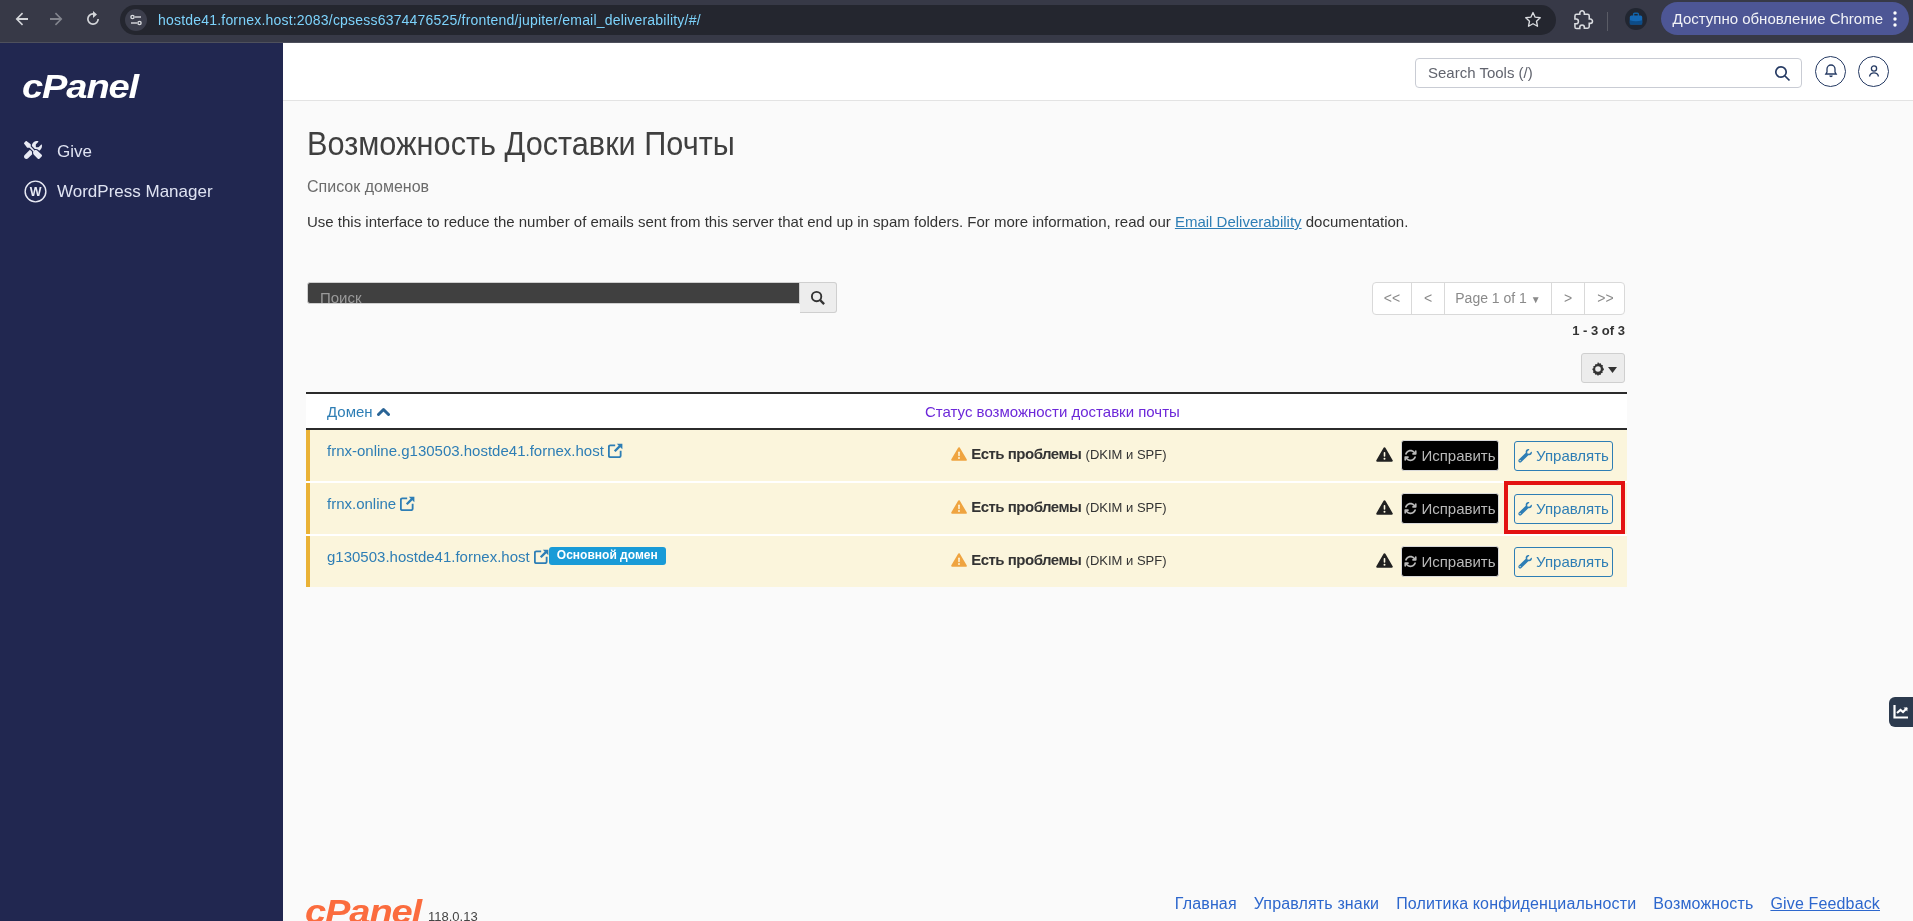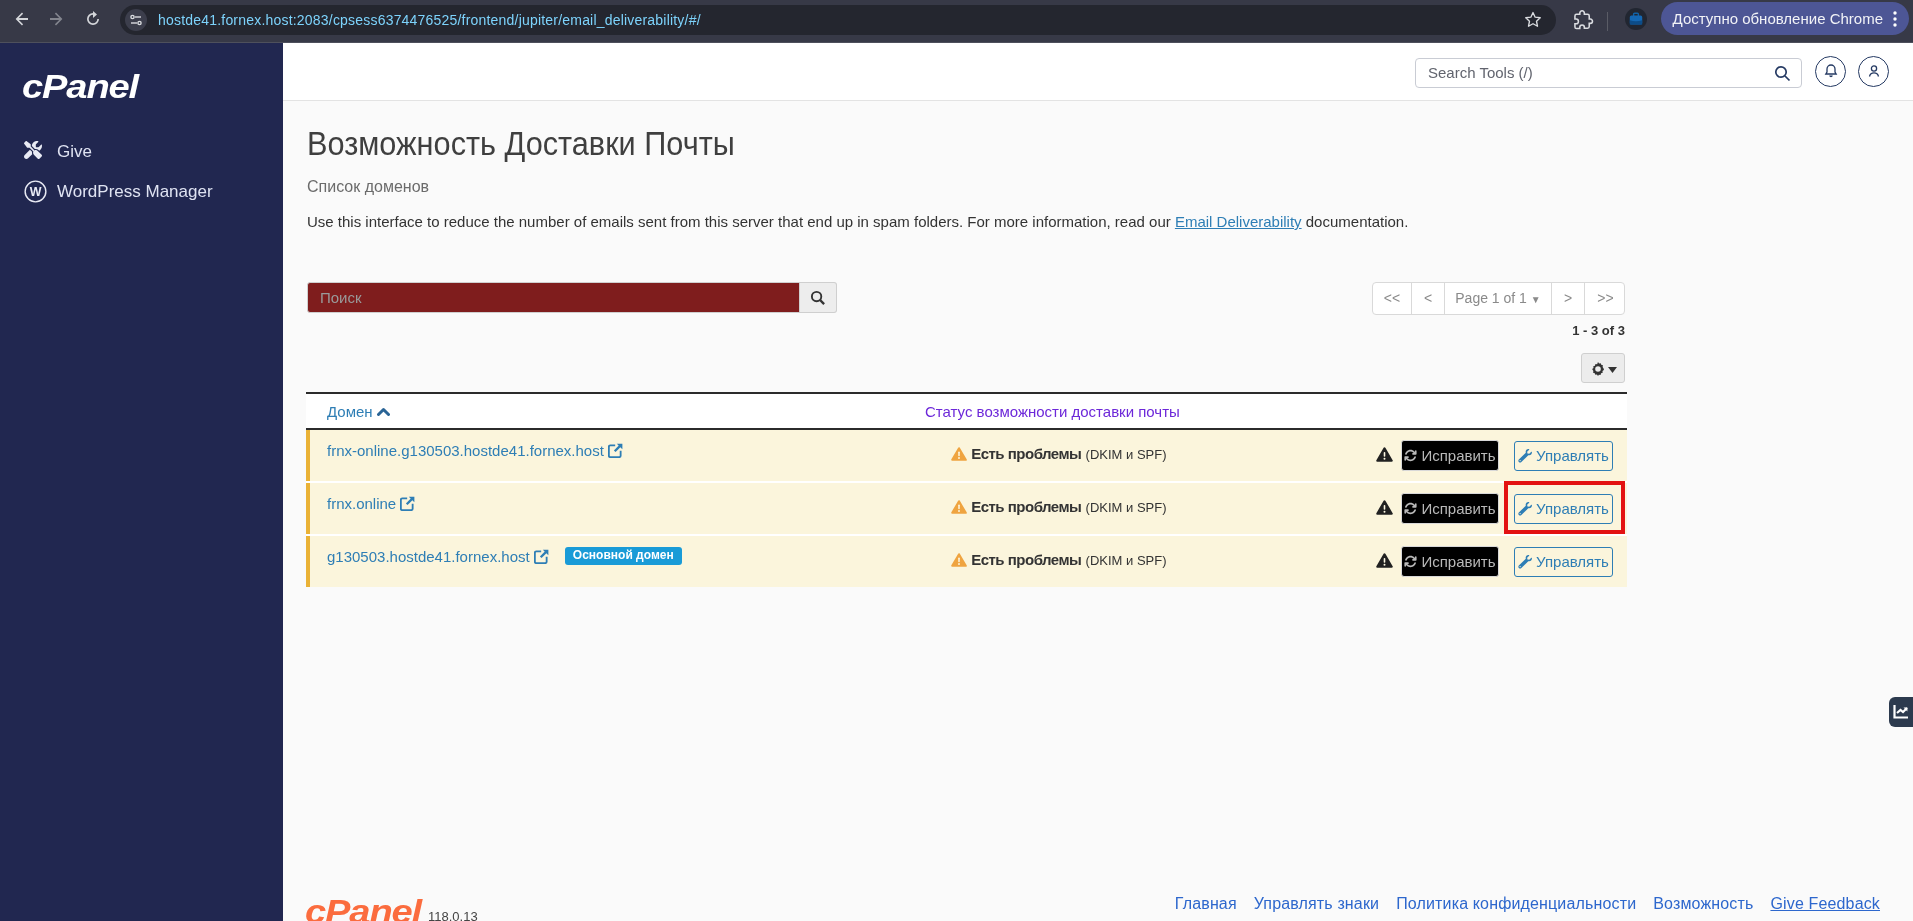--- a/index.html
+++ b/index.html
@@ -27,21 +27,21 @@
   .hcircle { position:absolute; top:13px; width:31px; height:31px; border-radius:50%; border:1px solid #253a63; background:#fff; }
 
   
   #main { position:absolute; left:283px; top:101px; width:1630px; height:820px; background:#fafafa; }
   h1 { position:absolute; left:24px; top:24px; font-size:33px; font-weight:400; color:#3f3f3f; transform:scaleX(0.93); transform-origin:0 0; white-space:nowrap; }
   #subtitle { position:absolute; left:24px; top:69px; font-size:16px; color:#6b6b6b;margin-top:8px; }
   #desc { position:absolute; left:24px; top:112px; font-size:15px; color:#333; }
   #desc a { color:#2e7eb5; text-decoration:underline; }
 
   #searchbox { position:absolute; left:24px; top:181px; width:531px; height:31px; }
-  #searchinput { position:absolute; left:0; top:0; width:493px; height:31px; border:1px solid #cfcfcf; border-radius:3px 0 0 3px; background:#7f1d1d; }
+  #searchinput { position:absolute; left:0; top:0; width:493px; height:22px; border:1px solid #cfcfcf; border-radius:3px 0 0 3px; background:#404040; }
   #searchinput span { position:absolute; left:12px; top:6px; font-size:15px; color:#9a9a9a; }
   #searchbtn { position:absolute; left:493px; top:0; width:37px; height:31px; background:#ededed; border:1px solid #cfcfcf; border-left:none; border-radius:0 3px 3px 0; }
 
   #pager { position:absolute; left:1089px; top:181px; width:253px; height:33px; background:#fff; border:1px solid #d9d9d9; border-radius:4px; color:#8a8a8a; font-size:14px; }
   .pseg { position:absolute; top:0; height:31px; border-right:1px solid #d9d9d9; text-align:center; line-height:31px; }
   #counts { position:absolute; left:1089px; top:222px; width:253px; text-align:right; font-size:13px; font-weight:700; color:#333; }
   #gearbtn { position:absolute; left:1298px; top:252px; width:44px; height:30px; background:#ececec; border:1px solid #cfcfcf; border-radius:3px; }
 
   
   #tbl { position:absolute; left:23px; top:291px; width:1321px; background:#fff; }
@@ -50,21 +50,21 @@
   #thead .st { position:absolute; left:619px; top:9px; width:247px; text-align:center; color:#6d28d9; font-size:15px; white-space:nowrap; }
   .trow { position:relative; height:51px; background:#fbf5dc; border-left:4px solid #eab236; }
   .trow + .trow { margin-top:2px; }
   .trow .dlink { position:absolute; left:17px; top:12px; font-size:15px; color:#2e7eb5; }
   .trow .status { position:absolute; left:641px; top:15px; font-size:15px; color:#333; }
   .trow .status b { letter-spacing:-0.5px; }
   .trow .darktri { position:absolute; left:1066px; top:17px; }
   .btn-fix { position:absolute; left:1091px; top:10px; width:98px; height:31px; background:#000000; border:1px solid #d8d8d8; border-radius:3px; color:#b9b9b9; font-size:15px; text-align:center; line-height:29px; }
   .btn-manage { position:absolute; left:1204px; top:11px; width:99px; height:30px; background:transparent; border:1px solid #2e7eb5; border-radius:3px; color:#2e7eb5; font-size:15px; text-align:center; line-height:28px; }
   #redrect { position:absolute; left:1194px; top:-2px; width:121px; height:53px; border:4px solid #e31212; }
-  .badge { display:inline-block; background:#199bd7; color:#fff; font-size:12px; font-weight:700; border-radius:3px; padding:2px 8px 3px; margin-left:16px; position:relative; top:-3px; line-height:13px; }
+  .badge { display:inline-block; background:#199bd7; color:#fff; font-size:12px; font-weight:700; border-radius:3px; padding:2px 8px 3px; position:relative; top:-3px; line-height:13px; }
 
   
   #footer { position:absolute; left:283px; top:880px; width:1630px; height:41px; }
   #flogo { position:absolute; left:22px; top:12px; color:#fb6c3e; font-size:34px; transform:scaleX(1.12); transform-origin:0 0; font-weight:700; font-style:italic; letter-spacing:-1px; }
   #fver { position:absolute; left:145px; top:29px; font-size:13px; color:#444; }
   #flinks { position:absolute; right:33px; top:15px; font-size:16px; color:#2d67cd; letter-spacing:0.15px; }
   #flinks span { margin-left:17px; }
 
   #floattab { position:absolute; left:1889px; top:697px; width:24px; height:30px; background:#2c3a4e; border-radius:6px 0 0 6px; }
 </style>

